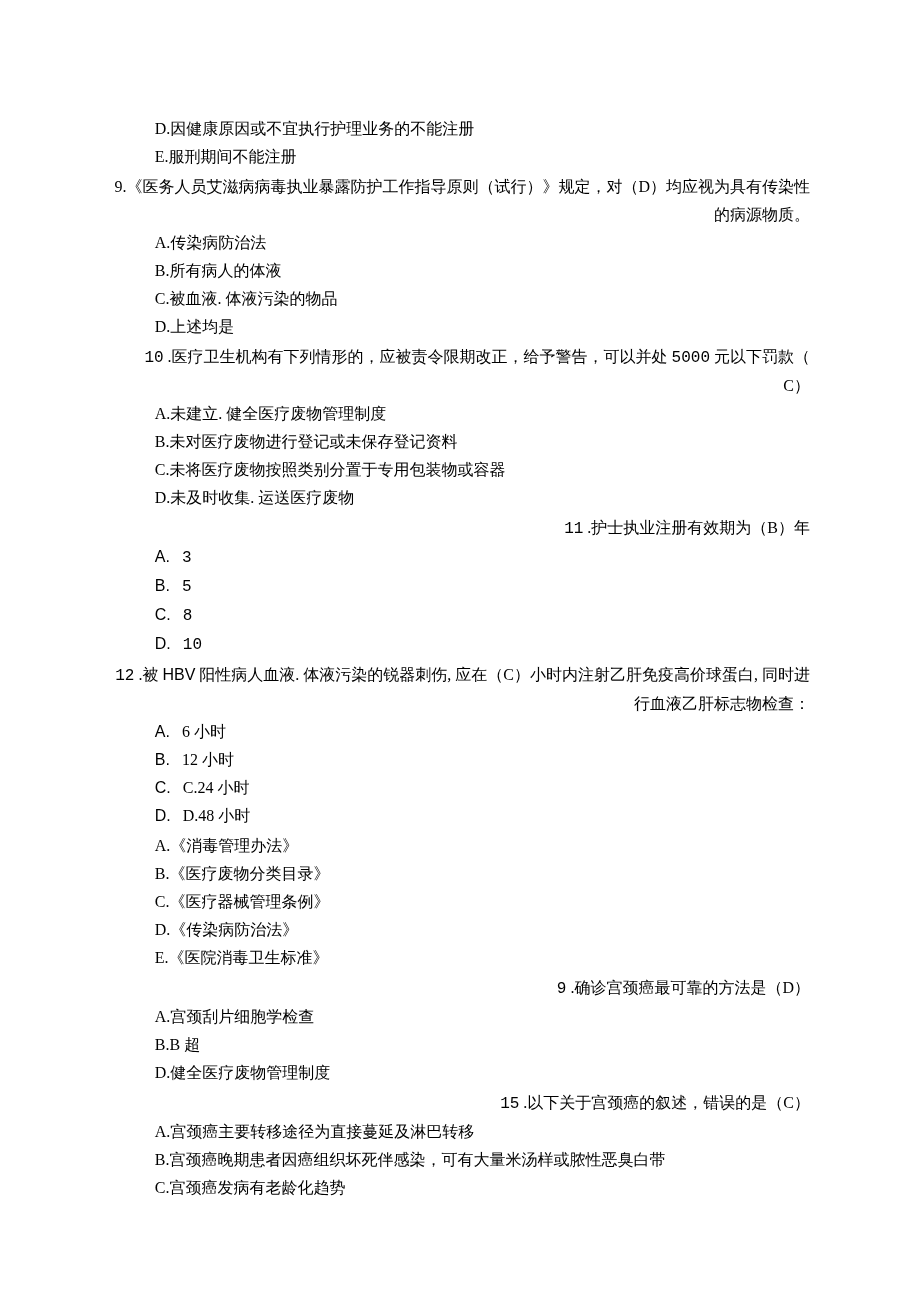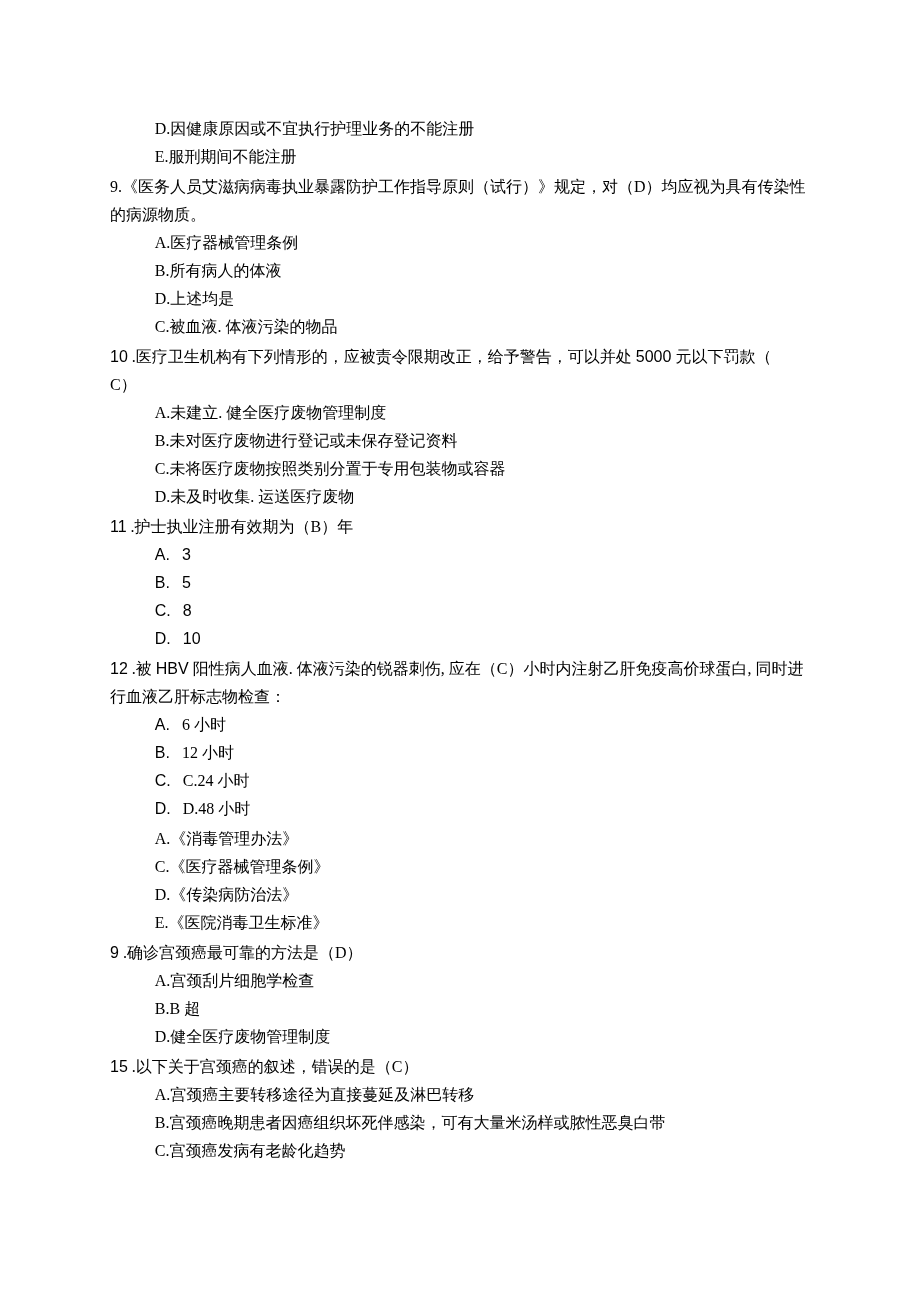--- a/index.html
+++ b/index.html
@@ -11,49 +11,50 @@
     margin: 0;
     padding: 115px 110px 60px 110px;
     width: 920px;
     box-sizing: border-box;
   }
   .q-block {
     margin-bottom: 2px;
   }
   .q-stem {
     text-indent: 0;
+    text-align: right;
   }
   .opt {
     padding-left: 2.8em;
     text-indent: 0;
   }
   .opt-wide {
     padding-left: 2.8em;
   }
   .latin {
     font-family: Arial, Helvetica, sans-serif;
   }
   .num {
-    font-family: Liberation Sans, sans-serif;
+    font-family: Liberation Mono, monospace;
   }
 </style>
 </head>
 <body>
 
 <div class="q-block">
   <div class="opt">D.因健康原因或不宜执行护理业务的不能注册</div>
   <div class="opt">E.服刑期间不能注册</div>
 </div>
 
 <div class="q-block">
   <div class="q-stem">9.《医务人员艾滋病病毒执业暴露防护工作指导原则（试行）》规定，对（D）均应视为具有传染性的病源物质。</div>
-  <div class="opt">A.医疗器械管理条例</div>
+  <div class="opt">A.传染病防治法</div>
   <div class="opt">B.所有病人的体液</div>
+  <div class="opt">C.被血液. 体液污染的物品</div>
   <div class="opt">D.上述均是</div>
-  <div class="opt">C.被血液. 体液污染的物品</div>
 </div>
 
 <div class="q-block">
   <div class="q-stem">
     <span class="num">10</span><span> .医疗卫生机构有下列情形的，应被责令限期改正，给予警告，可以并处 </span><span class="num">5000</span><span> 元以下罚款（</span>
   </div>
   <div class="q-stem">C）</div>
   <div class="opt">A.未建立. 健全医疗废物管理制度</div>
   <div class="opt">B.未对医疗废物进行登记或未保存登记资料</div>
   <div class="opt">C.未将医疗废物按照类别分置于专用包装物或容器</div>
@@ -91,20 +92,21 @@
   <div class="opt-wide">
     <span class="latin">C.</span>&nbsp;&nbsp;&nbsp;<span>C.24 小时</span>
   </div>
   <div class="opt-wide">
     <span class="latin">D.</span>&nbsp;&nbsp;&nbsp;<span>D.48 小时</span>
   </div>
 </div>
 
 <div class="q-block">
   <div class="opt">A.《消毒管理办法》</div>
+  <div class="opt">B.《医疗废物分类目录》</div>
   <div class="opt">C.《医疗器械管理条例》</div>
   <div class="opt">D.《传染病防治法》</div>
   <div class="opt">E.《医院消毒卫生标准》</div>
 </div>
 
 <div class="q-block">
   <div class="q-stem">
     <span class="num">9</span><span> .确诊宫颈癌最可靠的方法是（D）</span>
   </div>
   <div class="opt">A.宫颈刮片细胞学检查</div>

